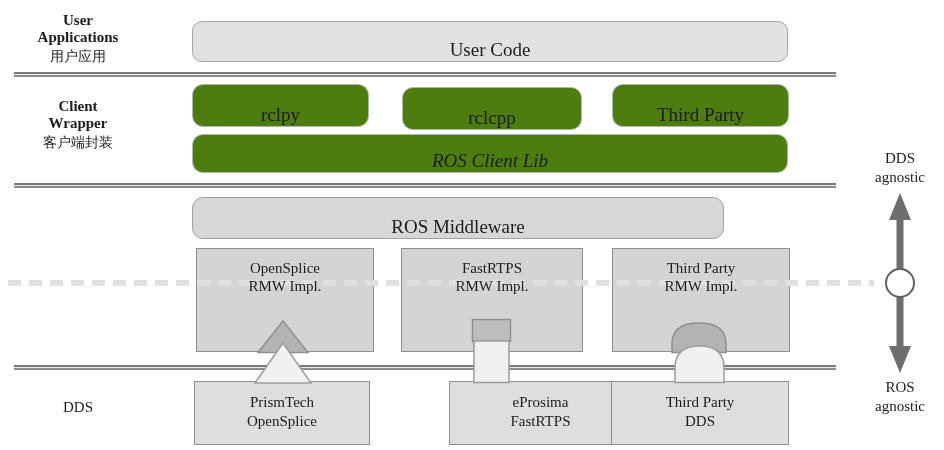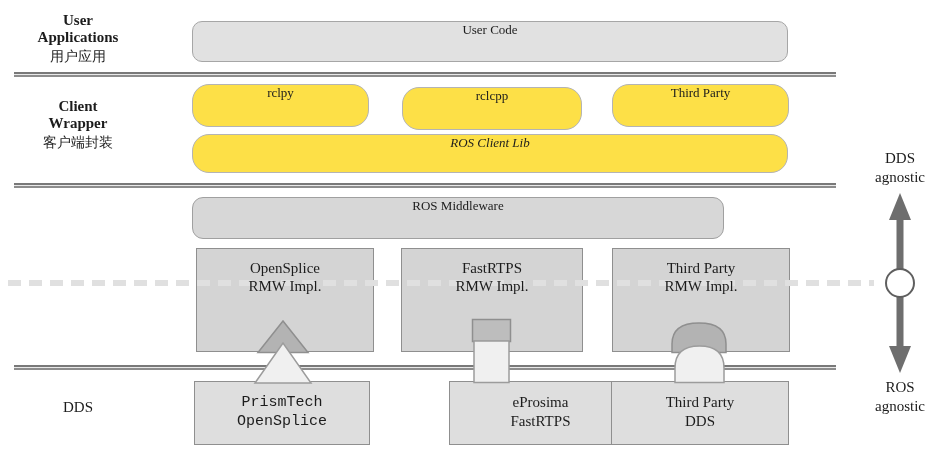--- a/index.html
+++ b/index.html
@@ -7,24 +7,24 @@
     position:relative;width:944px;height:450px;background:#ffffff;overflow:hidden;
     font-family:"Liberation Serif","DejaVu Serif",serif;color:#1c1c1c;
   }
   .abs{position:absolute;box-sizing:border-box;}
   
   .layer-label{left:0;width:156px;text-align:center;line-height:17px;font-size:15px;}
   .layer-label .en{font-weight:bold;display:block;}
   .layer-label .zh{font-weight:normal;display:block;font-size:14px;margin-top:2px;
     font-family:"Liberation Sans","DejaVu Sans",sans-serif;}
   
-  .rbox{border:1.5px solid #a6a6a6;border-radius:11px;display:flex;align-items:flex-start;
-    justify-content:center;font-size:13px;}
+  .rbox{border:1.5px solid #a6a6a6;border-radius:11px;display:flex;align-items:flex-end;
+    justify-content:center;font-size:19px;}
   .fill-a{background:#e1e1e1;}
-  .fill-b{background:#fde047;border-color:#b4b4b4;border-radius:17px;}
+  .fill-b{background:#4d7c0f;border-color:#b4b4b4;}
   .fill-c{background:#d7d7d7;border-color:#a0a0a0;}
   .sbox{border:1.5px solid #8f8f8f;background:#d4d4d4;text-align:center;font-size:15px;
     line-height:18px;}
   .sbox .txt{position:relative;z-index:3;display:block;padding-top:10px;}
   .ddsbox{border:1.5px solid #8f8f8f;background:#dedede;text-align:center;font-size:15px;
     line-height:19px;}
   .ddsbox .txt{display:block;padding-top:11px;}
   
   .divider{height:5px;border-top:2px solid #797979;border-bottom:2px solid #8d8d8d;
     background:#e9e9e9;}
@@ -100,21 +100,21 @@
     <span class="txt">
       <span>Third Party</span><br>
       <span>RMW Impl.</span>
     </span>
   </div>
 
   <div class="abs dashline" style="left:8px;top:280px;width:866px;"></div>
 
   <div class="abs divider" style="left:14px;top:365px;width:822px;"></div>
 
-  <div class="abs ddsbox" style="left:194px;top:381px;width:176px;height:64px;font-family:Liberation Mono, monospace;">
+  <div class="abs ddsbox" style="left:194px;top:381px;width:176px;height:64px;">
     <span class="txt">
       <span>PrismTech</span><br>
       <span>OpenSplice</span>
     </span>
   </div>
   <div class="abs ddsbox" style="left:401px;top:381px;width:183px;height:64px;margin-left:48px;">
     <span class="txt">
       <span>eProsima</span><br>
       <span>FastRTPS</span>
     </span>

